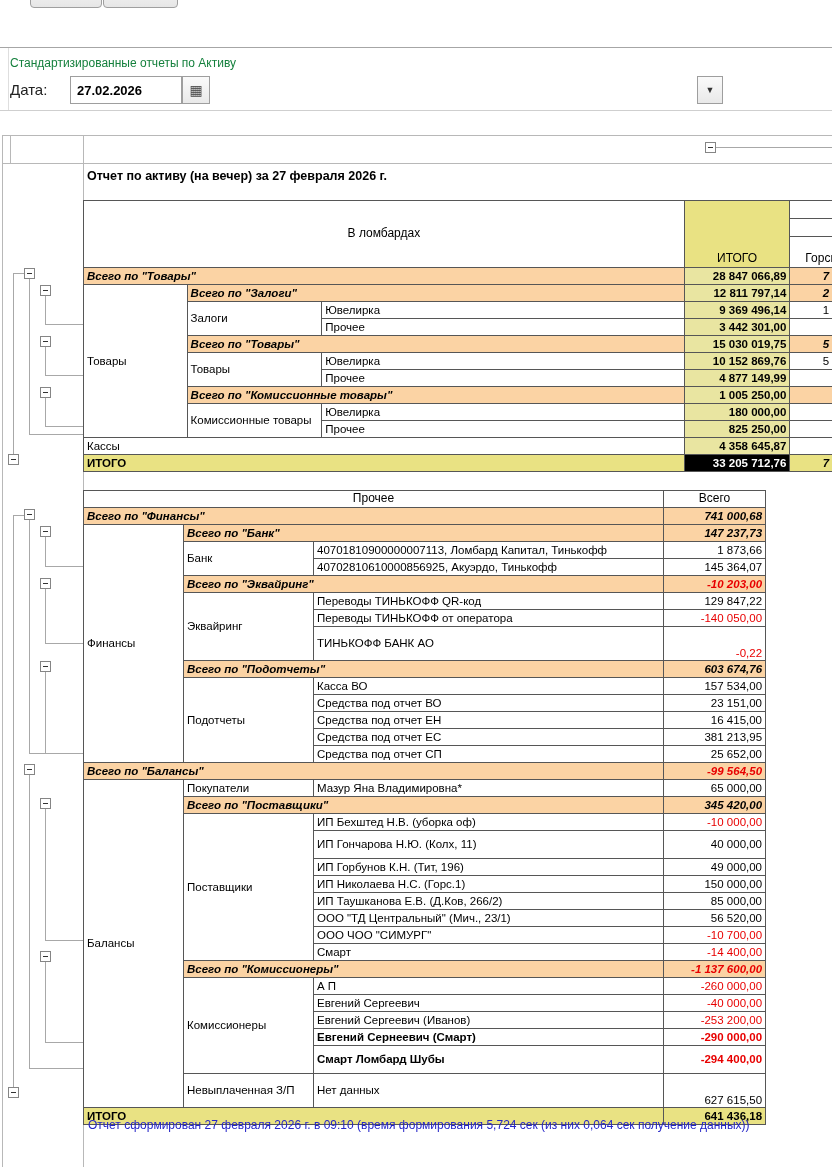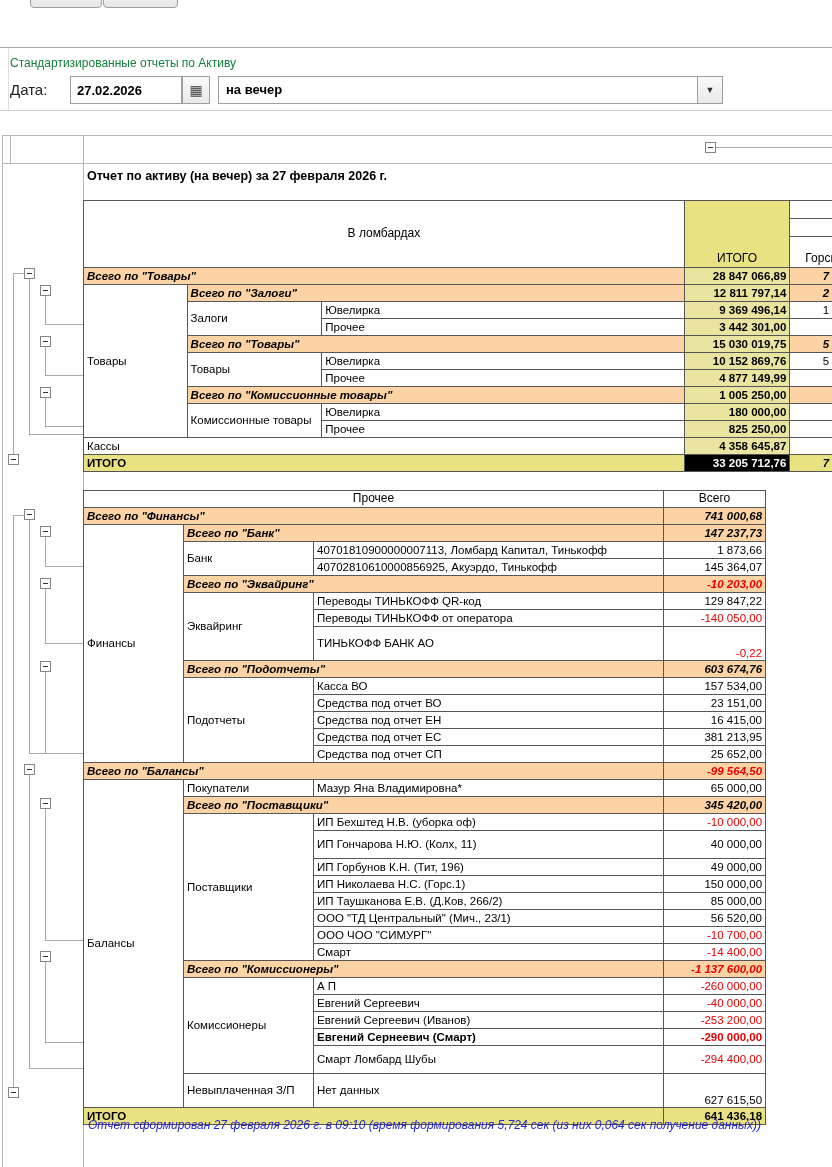--- a/index.html
+++ b/index.html
@@ -44,37 +44,36 @@
   .yn{background:var(--yc);font-weight:700;}
   .t,.tn,.tni{background:var(--ty);font-weight:700;}
   .tni{font-style:italic;}
   .bk{background:var(--bk);color:#fff;font-weight:700;margin-top:37px;}
   .bot{vertical-align:bottom;}
   
   .tbx{position:absolute;width:11px;height:11px;background:#fff;border:1px solid #858585;
        box-sizing:border-box;z-index:3;cursor:default;}
   .tbx:after{content:"";position:absolute;left:2px;right:2px;top:4px;height:1px;background:#333;}
   .tl{position:absolute;background:#a8a8a8;}
-  #footer{position:absolute;left:88px;top:1118px;font-size:12px;font-style:italic;color:var(--ft);}
+  #footer{position:absolute;left:88px;top:1118px;font-size:12px;color:var(--ft);}
 </style>
 </head>
 <body>
 
 <div id="root">
 
   <div class="topbtn" style="left:30px;width:70px;"></div>
   <div class="topbtn" style="left:103px;width:73px;"></div>
 
   <div class="hline" style="left:0;top:47px;width:832px;background:#a6a6a6;"></div>
 
   <div id="subtitle">Стандартизированные отчеты по Активу</div>
   <div id="datelabel">Дата:</div>
   <input id="dateinput" class="fld" value="27.02.2026" style="">
   <div id="calbtn" class="fld"><span>▦</span></div>
-  <div id="period" class="fld"><span>на вечер</span></div>
   <div id="ddbtn" class="fld"><span>▼</span></div>
   <div class="hline" style="left:0;top:110px;width:832px;background:#cfcfcf;"></div>
   <div class="vline" style="left:8px;top:48px;height:62px;background:#dedede;"></div>
 
   <div class="hline" style="left:2px;top:135px;width:830px;"></div>
   <div class="hline" style="left:2px;top:163px;width:830px;"></div>
   <div class="vline" style="left:2px;top:135px;height:1032px;"></div>
   <div class="vline" style="left:10px;top:135px;height:28px;"></div>
   <div class="vline" style="left:83px;top:135px;height:1032px;"></div>
 
@@ -301,21 +300,21 @@
           <td class="nr">-40 000,00</td>
         </tr>
         <tr style="height: 17px;">
           <td>Евгений Сергеевич (Иванов)</td>
           <td class="nr">-253 200,00</td>
         </tr>
         <tr style="height: 17px; font-weight: bold;">
           <td>Евгений Сернеевич (Смарт)</td>
           <td class="nr">-290 000,00</td>
         </tr>
-        <tr style="height: 28px;">
+        <tr style="height: 28px; font-weight: bold;">
           <td>Смарт Ломбард Шубы</td>
           <td class="nr">-294 400,00</td>
         </tr>
         <tr style="height: 34px;">
           <td>Невыплаченная З/П</td>
           <td>Нет данных</td>
           <td class="n bot">627 615,50</td>
         </tr>
         <tr style="height: 17px;">
           <td class="t" colspan="3">ИТОГО</td>

